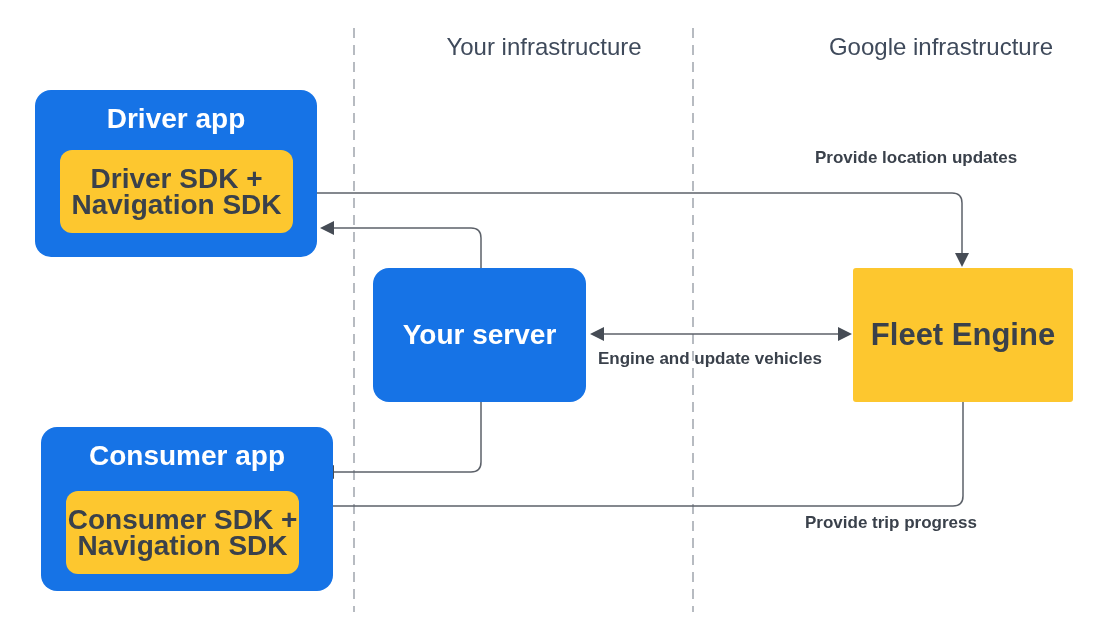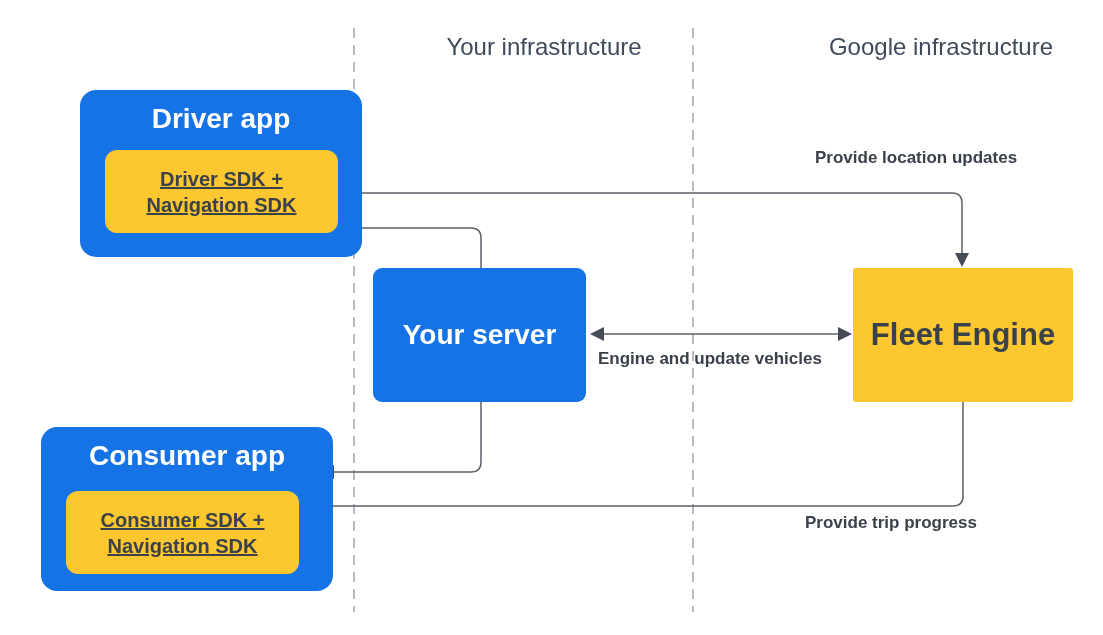--- a/index.html
+++ b/index.html
@@ -46,35 +46,34 @@
   .sdk-box {
     position: absolute;
     left: 25px;
     width: 233px;
     background: var(--yellow, #FDC72F);
     border-radius: 12px;
     display: flex;
     flex-direction: column;
     align-items: center;
     justify-content: center;
-    font-size: 20px;
+    font-size: 28px;
     font-weight: 700;
     line-height: 26px;
     color: var(--dark_text, #3A414B);
     text-align: center;
-    text-decoration: underline;
   }
   .server-box {
     position: absolute;
     left: 373px;
     top: 268px;
     width: 213px;
     height: 134px;
     background: var(--blue, #1673E6);
-    border-radius: 9px;
+    border-radius: 16px;
     display: flex;
     align-items: center;
     justify-content: center;
     font-size: 28px;
     font-weight: 700;
     color: #ffffff;
     white-space: nowrap;
   }
   .engine-box {
     position: absolute;
@@ -147,21 +146,21 @@
 
     <g>
       <path class="connector" d="M 963 402 V 496 Q 963 506 953 506 H 309"></path>
       <polygon class="arrowhead" points="295,506 309,499 309,513"></polygon>
     </g>
   </svg>
 
   <div class="col-header" style="left:394px; width:300px;">Your infrastructure</div>
   <div class="col-header" style="left:791px; width:300px;">Google infrastructure</div>
 
-  <div class="app-box" style="left:35px; top:90px; width:282px; height:167px;margin-left:45px;">
+  <div class="app-box" style="left:35px; top:90px; width:282px; height:167px;">
     <div class="app-title">Driver app</div>
     <div class="sdk-box" style="top:60px; height:83px;">
       <div>Driver SDK +</div>
       <div>Navigation SDK</div>
     </div>
   </div>
 
   <div class="app-box" style="left:41px; top:403px; width:292px; height:164px;margin-top:24px;">
     <div class="app-title">Consumer app</div>
     <div class="sdk-box" style="top:64px; height:83px;">

